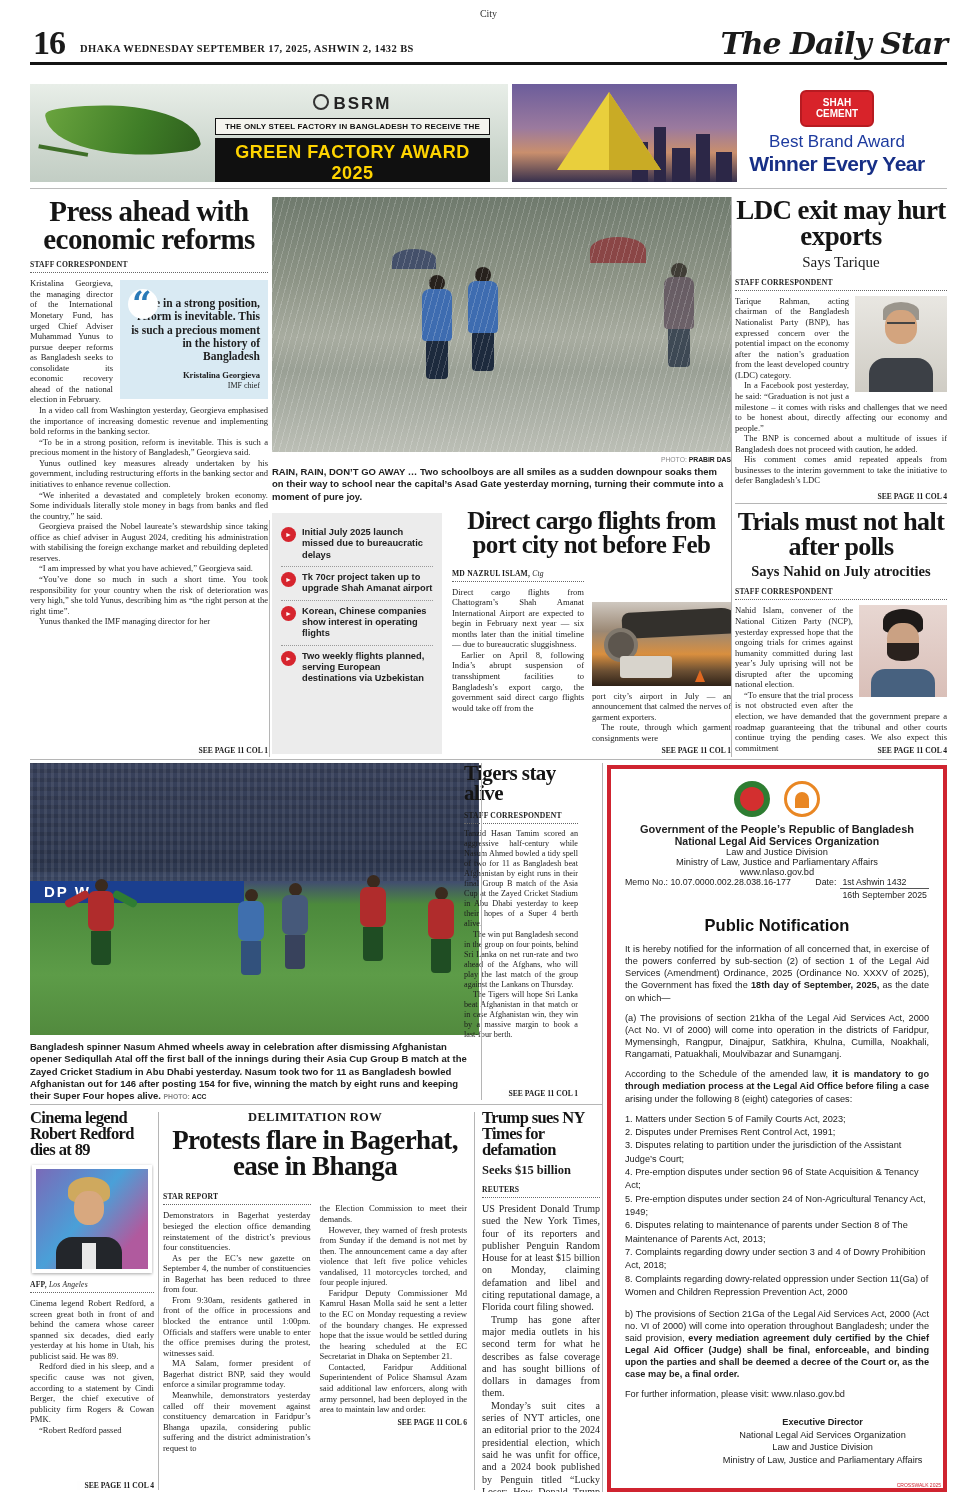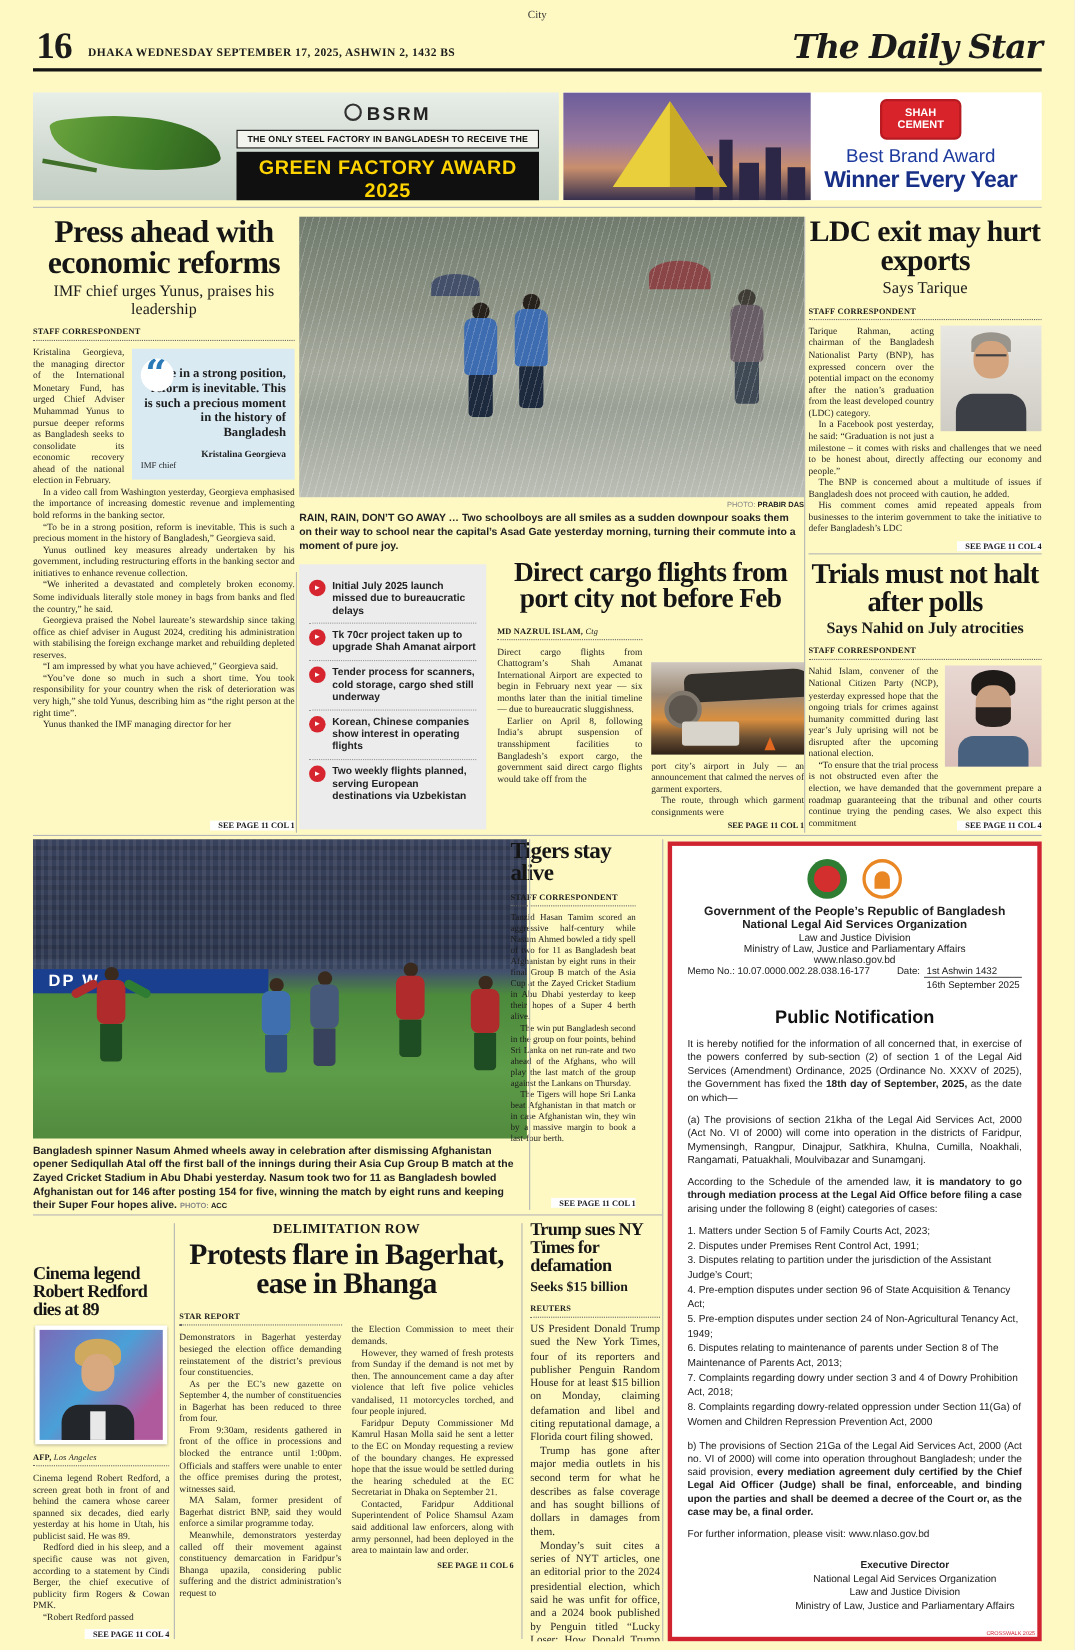--- a/index.html
+++ b/index.html
@@ -1,16 +1,16 @@
 <!DOCTYPE html>
 <html><head>
 <meta charset="utf-8">
 <style>
   html,body{margin:0;padding:0;background:#e8e8e8;}
-  .page{position:relative;width:977px;height:1500px;background:#fef9c3;margin:0 auto;overflow:hidden;
+  .page{position:relative;width:977px;height:1500px;background:#ffffff;margin:0 auto;overflow:hidden;
         font-family:"Liberation Serif",serif;color:#1b1b1b;}
   
   .city{position:absolute;top:8px;left:0;width:977px;text-align:center;font-size:10px;color:#333;}
   .pagenum{position:absolute;top:24px;left:33px;font-size:34px;font-weight:bold;letter-spacing:-1px;}
   .dateline{position:absolute;top:43px;left:80px;font-size:10.5px;font-weight:bold;letter-spacing:.4px;text-align:center;}
   .masthead{position:absolute;top:26px;right:30px;font-family:"DejaVu Serif",serif;font-style:italic;
             font-weight:bold;font-size:30px;letter-spacing:-1px;}
   .rule-top{position:absolute;top:62px;left:30px;width:917px;height:3px;background:#141414;}
   
   .ad-bsrm{position:absolute;top:84px;left:30px;width:478px;height:98px;overflow:hidden;
@@ -55,21 +55,21 @@
   .hrule{position:absolute;height:1px;background:#b5b5b5;}
   
   .press{position:absolute;top:197px;left:30px;width:238px;height:560px;overflow:hidden;}
   .press .headline{font-size:29px;text-align:center;}
   .press .subhead{text-align:center;font-size:14.5px;}
   .quotebox{float:right;width:132px;background:#d9eaf3;margin:2px 0 5px 7px;padding:9px 8px 8px;}
   .qicon{width:30px;height:30px;background:#fff;border-radius:50%;position:relative;overflow:hidden;}
   .qicon span{position:absolute;left:4px;top:-6px;font-size:34px;font-weight:bold;color:#2a7ab8;font-family:"DejaVu Serif",serif;}
   .qtext{font-size:11.5px;font-weight:bold;line-height:1.15;text-align:right;margin-top:-22px;}
   .qauthor{font-size:8.6px;font-weight:bold;text-align:right;margin-top:7px;}
-  .qrole{font-size:8px;}
+  .qrole{font-size:8px;text-align:right;}
   
   .rainphoto{position:absolute;top:197px;left:272px;width:459px;height:255px;overflow:hidden;
              background:linear-gradient(180deg,#6f7a6d 0%,#8d9486 32%,#a8aca0 55%,#9aa095 68%,#bcbfb6 100%);}
   .rp-fig{position:absolute;}
   .rp-head{width:16px;height:16px;border-radius:50%;background:#27211c;margin:0 auto;}
   .rp-body{width:30px;height:52px;border-radius:8px 8px 4px 4px;background:#3e6cb0;margin-top:-2px;}
   .rp-legs{width:22px;height:38px;margin:0 auto;background:#1d2a3d;border-radius:0 0 4px 4px;}
   .rp-umb{position:absolute;border-radius:50% 50% 0 0;}
   .rain{position:absolute;inset:0;background:repeating-linear-gradient(105deg,rgba(255,255,255,.18) 0 1px,transparent 1px 6px);}
   .rain-credit{position:absolute;top:456px;left:272px;width:459px;}
@@ -144,21 +144,21 @@
   .n-date-stack div:first-child{border-bottom:1px solid #555;padding:0 2px 1px;}
   .n-date-stack div:last-child{padding:1px 2px 0;}
   .n-title{text-align:center;font-weight:bold;font-size:16.5px;color:#111;margin:16px 0 8px;}
   .n-p{font-size:9.2px;line-height:1.32;text-align:justify;margin:0 0 8px;}
   .n-items{font-size:9.2px;line-height:1.45;margin:0 0 8px;}
   .n-sign{margin-top:16px;margin-left:30%;text-align:center;font-size:9.2px;line-height:1.35;}
   .n-sign .b{font-weight:bold;}
   .n-corner{position:absolute;right:2px;bottom:0;font-size:5px;color:#cf2430;}
   
   .redford{position:absolute;top:1110px;left:30px;width:124px;height:382px;overflow:hidden;}
-  .redford .headline{font-size:16.5px;margin-top:40px;}
+  .redford .headline{font-size:16.5px;}
   .rphoto{width:112px;height:100px;margin:7px auto 6px;background:#fff;padding:4px;box-shadow:0 1px 3px rgba(0,0,0,.35);}
   .rphoto-in{width:100%;height:100%;position:relative;overflow:hidden;
              background:linear-gradient(130deg,#7a6ab8,#4aa0d8 45%,#b05a9e 80%);}
   .rr-hair{position:absolute;top:8px;left:32px;width:42px;height:26px;border-radius:50% 50% 30% 30%;background:#cfa95e;}
   .rr-face{position:absolute;top:22px;left:38px;width:30px;height:34px;border-radius:45%;background:#d8a87f;}
   .rr-suit{position:absolute;bottom:0;left:20px;width:66px;height:32px;border-radius:16px 16px 0 0;background:#23262b;}
   .rr-shirt{position:absolute;bottom:0;left:46px;width:14px;height:26px;background:#e8e8e8;}
   .bager{position:absolute;top:1110px;left:163px;width:304px;height:382px;overflow:hidden;}
   .kicker{text-align:center;font-weight:bold;font-size:12.5px;letter-spacing:.3px;}
   .bager .headline{font-size:27px;text-align:center;margin-top:2px;}
@@ -205,21 +205,20 @@
         <div>CEMENT</div>
       </div>
       <div class="shah-l1">Best Brand Award</div>
       <div class="shah-l2">Winner Every Year</div>
     </div>
   </div>
   <div class="rule-ads"></div>
 
   <div class="press">
     <div class="headline">Press ahead with economic reforms</div>
-    <div class="subhead">IMF chief urges Yunus, praises his leadership</div>
     <div class="byline">STAFF CORRESPONDENT</div>
     <div class="body">
       <div class="quotebox">
         <div class="qicon">
             <span>“</span>
           </div>
         <div class="qtext">To be in a strong position, reform is inevitable. This is such a precious moment in the history of Bangladesh</div>
         <div class="qauthor">Kristalina Georgieva</div>
         <div class="qrole">IMF chief</div>
       </div>
@@ -260,24 +259,20 @@
   <div class="rain-cap caption">RAIN, RAIN, DON’T GO AWAY … Two schoolboys are all smiles as a sudden downpour soaks them on their way to school near the capital’s Asad Gate yesterday morning, turning their commute into a moment of pure joy.</div>
 
   <div class="bulletbox">
     <div class="bitem">
         <span class="bdot">►</span>
         <span class="btext">Initial July 2025 launch missed due to bureaucratic delays</span>
       </div>
     <div class="bitem">
         <span class="bdot">►</span>
         <span class="btext">Tk 70cr project taken up to upgrade Shah Amanat airport</span>
-      </div>
-    <div class="bitem">
-        <span class="bdot">►</span>
-        <span class="btext">Tender process for scanners, cold storage, cargo shed still underway</span>
       </div>
     <div class="bitem">
         <span class="bdot">►</span>
         <span class="btext">Korean, Chinese companies show interest in operating flights</span>
       </div>
     <div class="bitem">
         <span class="bdot">►</span>
         <span class="btext">Two weekly flights planned, serving European destinations via Uzbekistan</span>
       </div>
   </div>

